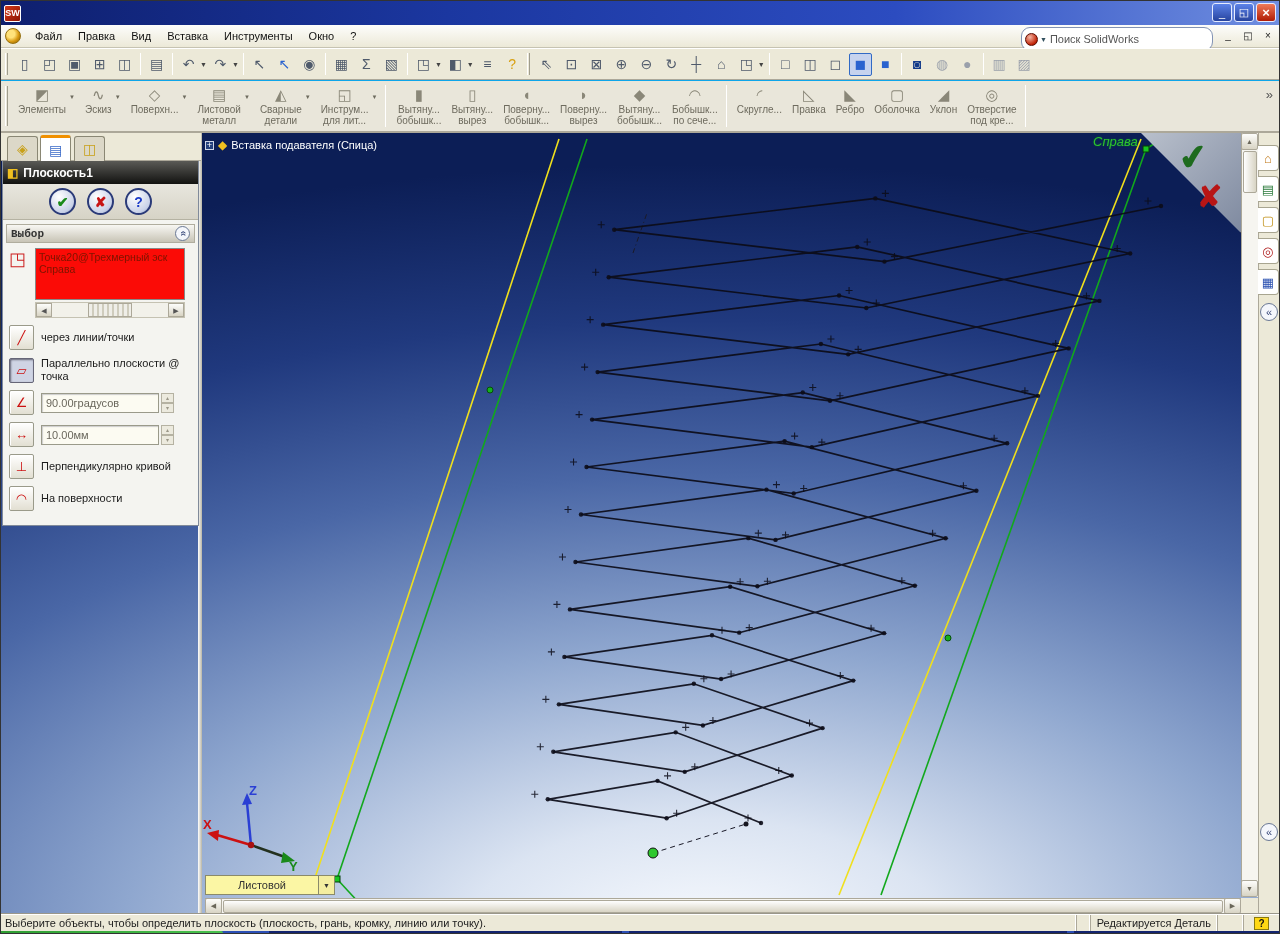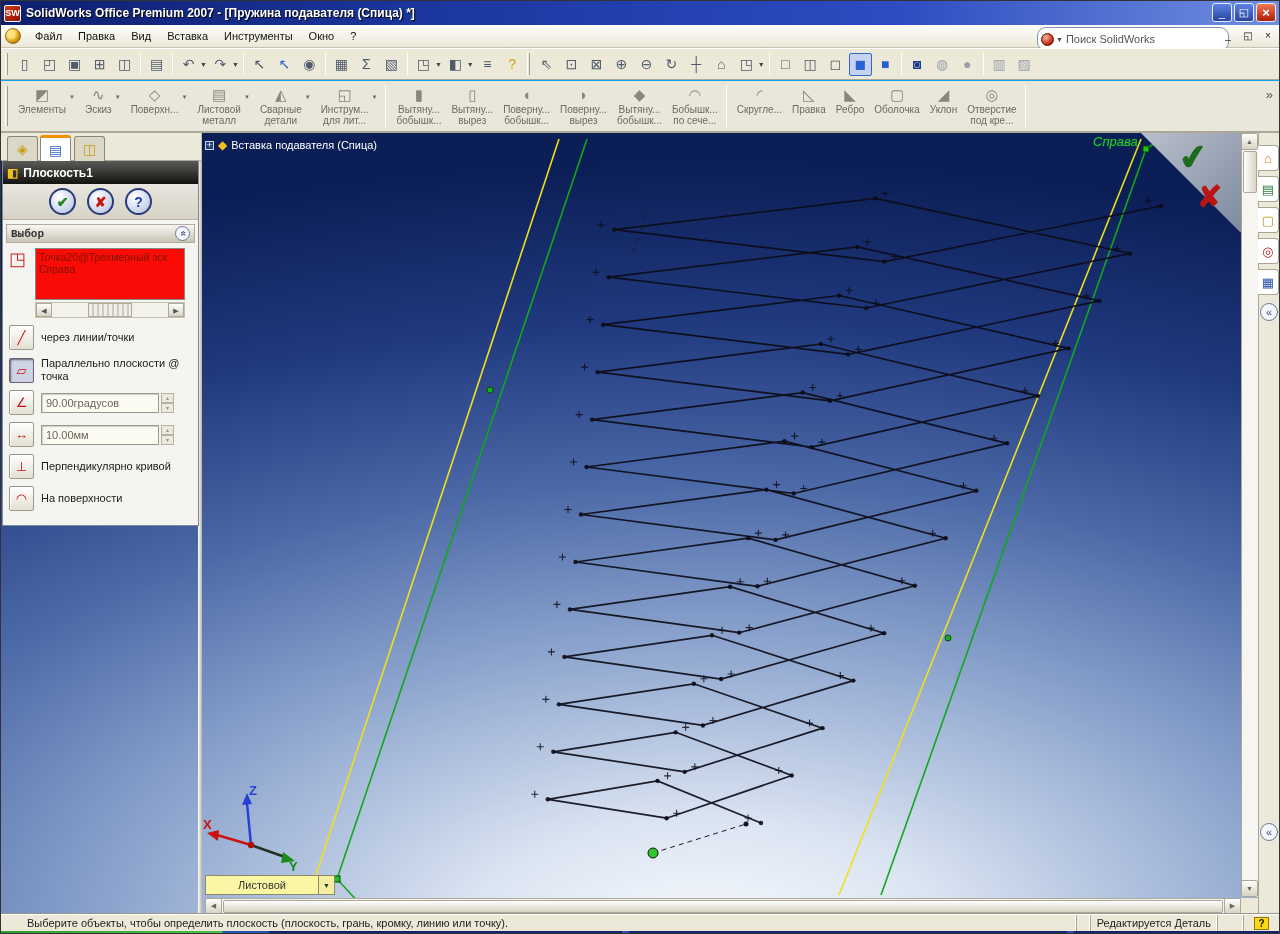--- a/index.html
+++ b/index.html
@@ -19,21 +19,21 @@
     background:linear-gradient(180deg,#5c82e8,#27449e); display:flex; align-items:center; justify-content:center; }
   .winbtn.close { background:linear-gradient(180deg,#ef7a58,#b01c04); font-size:13px; font-weight:bold; }
 
   
   .menubar { position:absolute; left:0; top:24px; width:100%; height:23px;
     background:linear-gradient(180deg,#fdfdfb,#ece9d8); border-bottom:1px solid #c6c3b2;
     display:flex; align-items:center; font-size:11px; color:#111; }
   .sw-flower { width:16px; height:16px; margin:0 6px 0 4px; border-radius:50%;
     background:radial-gradient(circle at 35% 35%, #ffe27a 0 30%, #d89a12 60%, #7d5400); border:1px solid #96700e; }
   .menu-item { padding:3px 8px; }
-  .search-box { position:absolute; right:50px; top:2px; width:192px; height:24px; border:1px solid #8293b4;
+  .search-box { position:absolute; right:66px; top:2px; width:192px; height:24px; border:1px solid #8293b4;
     border-radius:9px; background:#fff; display:flex; align-items:center; font-size:11px; color:#555; overflow:hidden; }
   .search-ball { width:13px; height:13px; margin:0 2px 0 3px; border-radius:50%;
     background:radial-gradient(circle at 35% 30%,#f3b7a6,#c22306 70%,#6e0f00); border:1px solid #5d0d00; }
   .search-dd { font-size:7px; color:#33505e; margin-right:3px; }
   .childbtns { position:absolute; right:3px; top:3px; display:flex; gap:4px; }
   .childbtn { width:16px; height:15px; font-size:10px; color:#222; display:flex; align-items:center; justify-content:center;
     border:1px solid transparent; }
 
   
   .toolbar { position:absolute; left:0; top:47px; width:100%; height:32px; background:#ece9d8;
@@ -140,39 +140,38 @@
   .opt-label { font-size:11px; color:#1a1a1a; margin-left:7px; line-height:13px; }
   .num-field { width:118px; height:20px; margin-left:7px; background:#fcfbf2; border:1px solid #9a9a8a;
     box-shadow:1px 1px 1px #ccc inset; font-size:11px; color:#6a675c; display:flex; align-items:center; padding-left:4px; }
   .spinner { display:flex; flex-direction:column; margin-left:2px; }
   .spin-b { width:13px; height:10px; border:1px solid #b5b2a2; background:#eceade; color:#9a97886; color:#9b9888;
     font-size:6px; line-height:8px; text-align:center; }
 
   
   .statusbar { position:absolute; left:0; top:913px; width:100%; height:17px; background:#ece9d8;
     border-top:1px solid #fff; box-shadow:0 -1px 0 #9a978a; display:flex; align-items:center; font-size:11px; color:#222; }
-  .sb-msg { padding-left:4px; flex:1; white-space:nowrap;margin-left:22px; }
+  .sb-msg { padding-left:4px; flex:1; white-space:nowrap; }
   .sb-cell { border-left:1px solid #aca899; box-shadow:-1px 0 0 #fff; height:100%; display:flex; align-items:center;
     padding:0 6px; white-space:nowrap; }
   .sb-help { width:15px; height:13px; background:#ffd814; border:1px solid #8a7a10; color:#111; font-size:10px; font-weight:bold;
     text-align:center; line-height:12px; margin:0 4px; }
 
   
   .taskbar { position:absolute; left:0; top:930px; width:100%; height:4px; background:#2c4fb5; }
   .tb-start { position:absolute; left:0; top:0; width:222px; height:4px; background:linear-gradient(90deg,#2f9e33,#49c24e); border-radius:0 2px 0 0; }
   .tb-task { position:absolute; top:0; height:4px; background:#13246e; }
 </style>
 </head>
 <body>
 
 <div id="app">
 
   <div class="titlebar">
     <span class="app-icon">SW</span>
-    <span class="title">SolidWorks Office Premium 2007 - [Пружина подавателя (Спица) *]</span>
     <span class="winbtns">
       <span class="winbtn">_</span>
       <span class="winbtn">◱</span>
       <span class="winbtn close">×</span>
     </span>
   </div>
 
   <div class="menubar">
     <span class="sw-flower"></span>
     <span class="menu-item">Файл</span>

